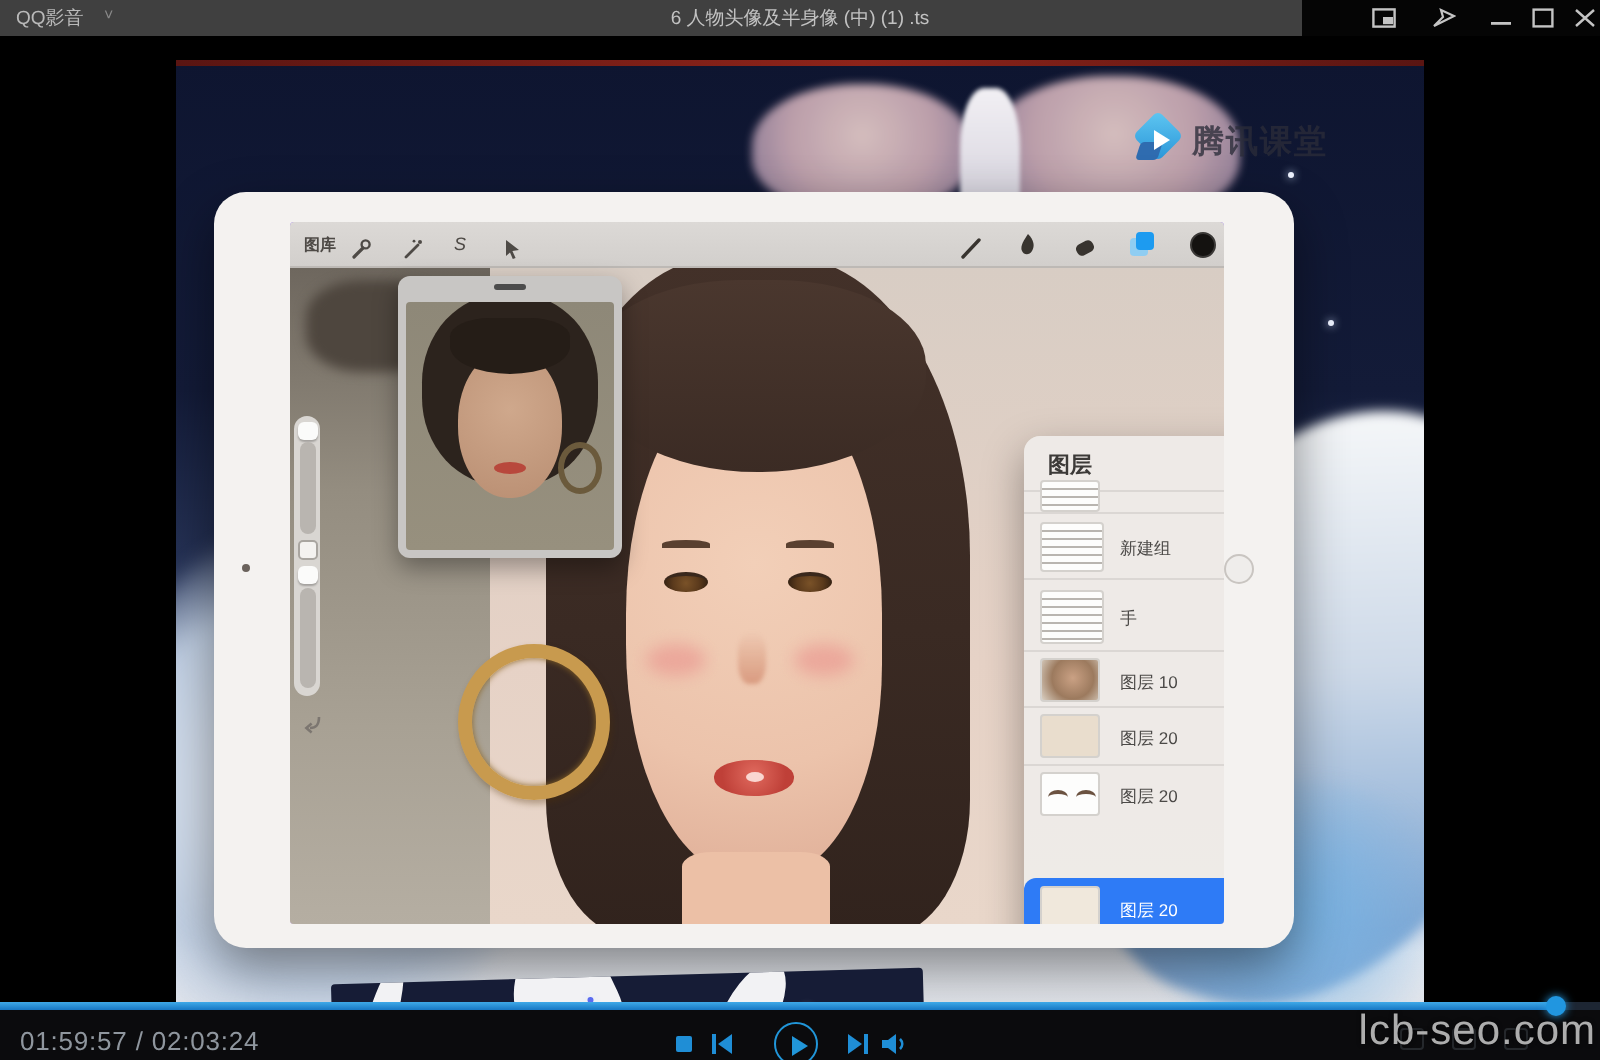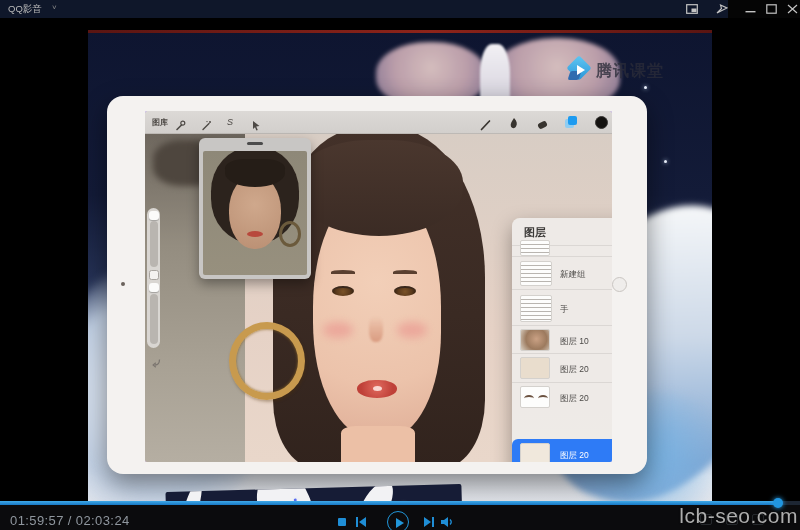--- a/index.html
+++ b/index.html
@@ -2,21 +2,21 @@
 <html><head>
 <meta charset="utf-8">
 <style>
   * { margin:0; padding:0; box-sizing:border-box; }
   html,body { width:800px; height:530px; background:#000; overflow:hidden;
     font-family:"Liberation Sans","DejaVu Sans",sans-serif; }
   .abs { position:absolute; }
   #window { position:relative; width:800px; height:530px; background:#050505; }
 
   
-  #titlebar { left:0; top:0; width:728px; height:18px; background:#0f172a; z-index:40; }
+  #titlebar { left:0; top:0; width:651px; height:18px; background:#404040; z-index:40; }
   .app-name { left:8px; top:3px; font-size:9.5px; color:#b9b9b9; }
   .app-caret { left:52px; top:3px; font-size:8px; color:#8a8a8a; }
   .win-title { left:200px; top:3px; width:400px; text-align:center; font-size:9.5px; color:#c2c2c2; }
   .tb-icon { top:4px; width:12px; height:10px; color:#c4c4c4; }
   .tb-icon svg { display:block; }
 
   
   #stage { left:0; top:18px; width:800px; height:485px; background:#000; overflow:hidden; }
   #video { left:88px; top:12px; width:624px; height:485px; overflow:hidden;
     background:linear-gradient(180deg,#0e1530 0%,#131b38 34%,#2c3a60 58%,#8c9cc0 76%,#e7eaf0 92%,#dfe2e8 100%); }
@@ -161,20 +161,21 @@
     text-shadow:0 0 2px rgba(0,0,0,.6); }
 </style>
 </head>
 <body>
 
 <div id="window">
 
   <div class="abs" id="titlebar">
     <span class="abs app-name">QQ影音</span>
     <span class="abs app-caret">˅</span>
+    <span class="abs win-title">6 人物头像及半身像 (中)  (1) .ts</span>
     <span class="abs tb-icon" style="left:686px">
       <svg width="12" height="10" viewBox="0 0 12 10">
           <rect x="0.7" y="0.7" width="10.6" height="8.6" fill="none" stroke="#c4c4c4" stroke-width="1.2"></rect>
           <rect x="5.5" y="4.5" width="5" height="3.6" fill="#c4c4c4"></rect>
         </svg>
     </span>
     <span class="abs tb-icon" style="left:716px">
       <svg width="12" height="10" viewBox="0 0 12 10">
           <path d="M1 9 L11 4 L4.5 1 L5.5 4.5 Z" fill="none" stroke="#c4c4c4" stroke-width="1.1"></path>
         </svg>

